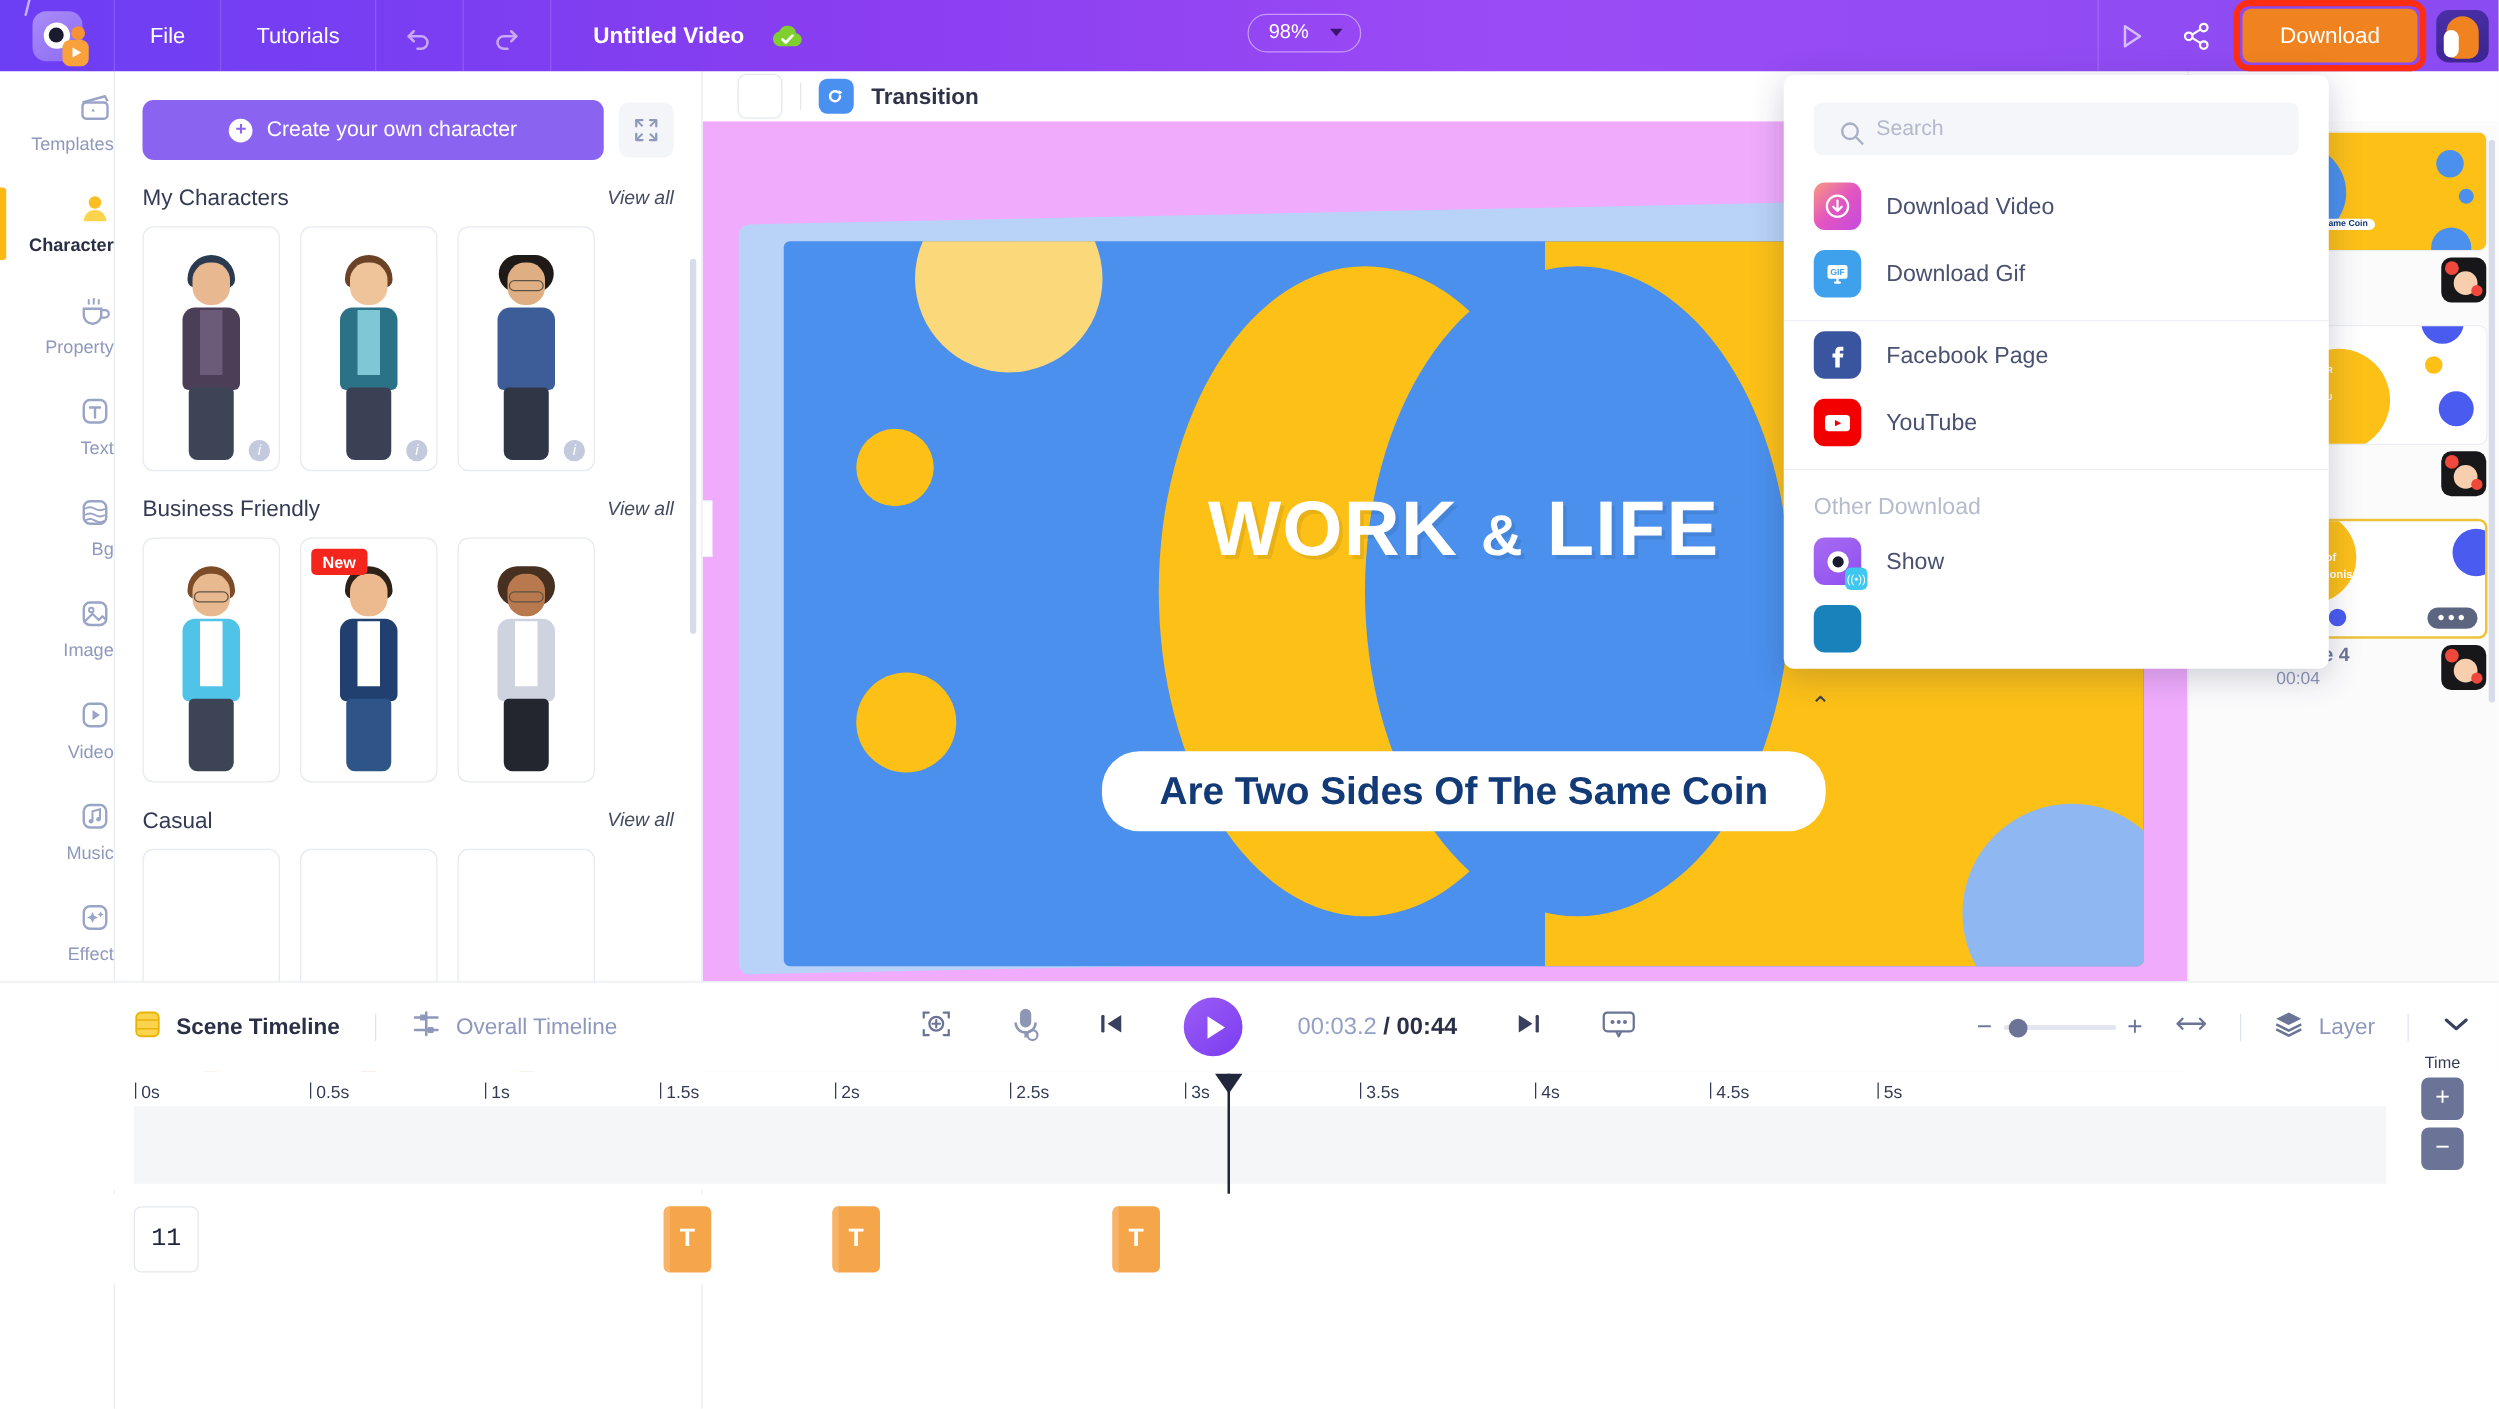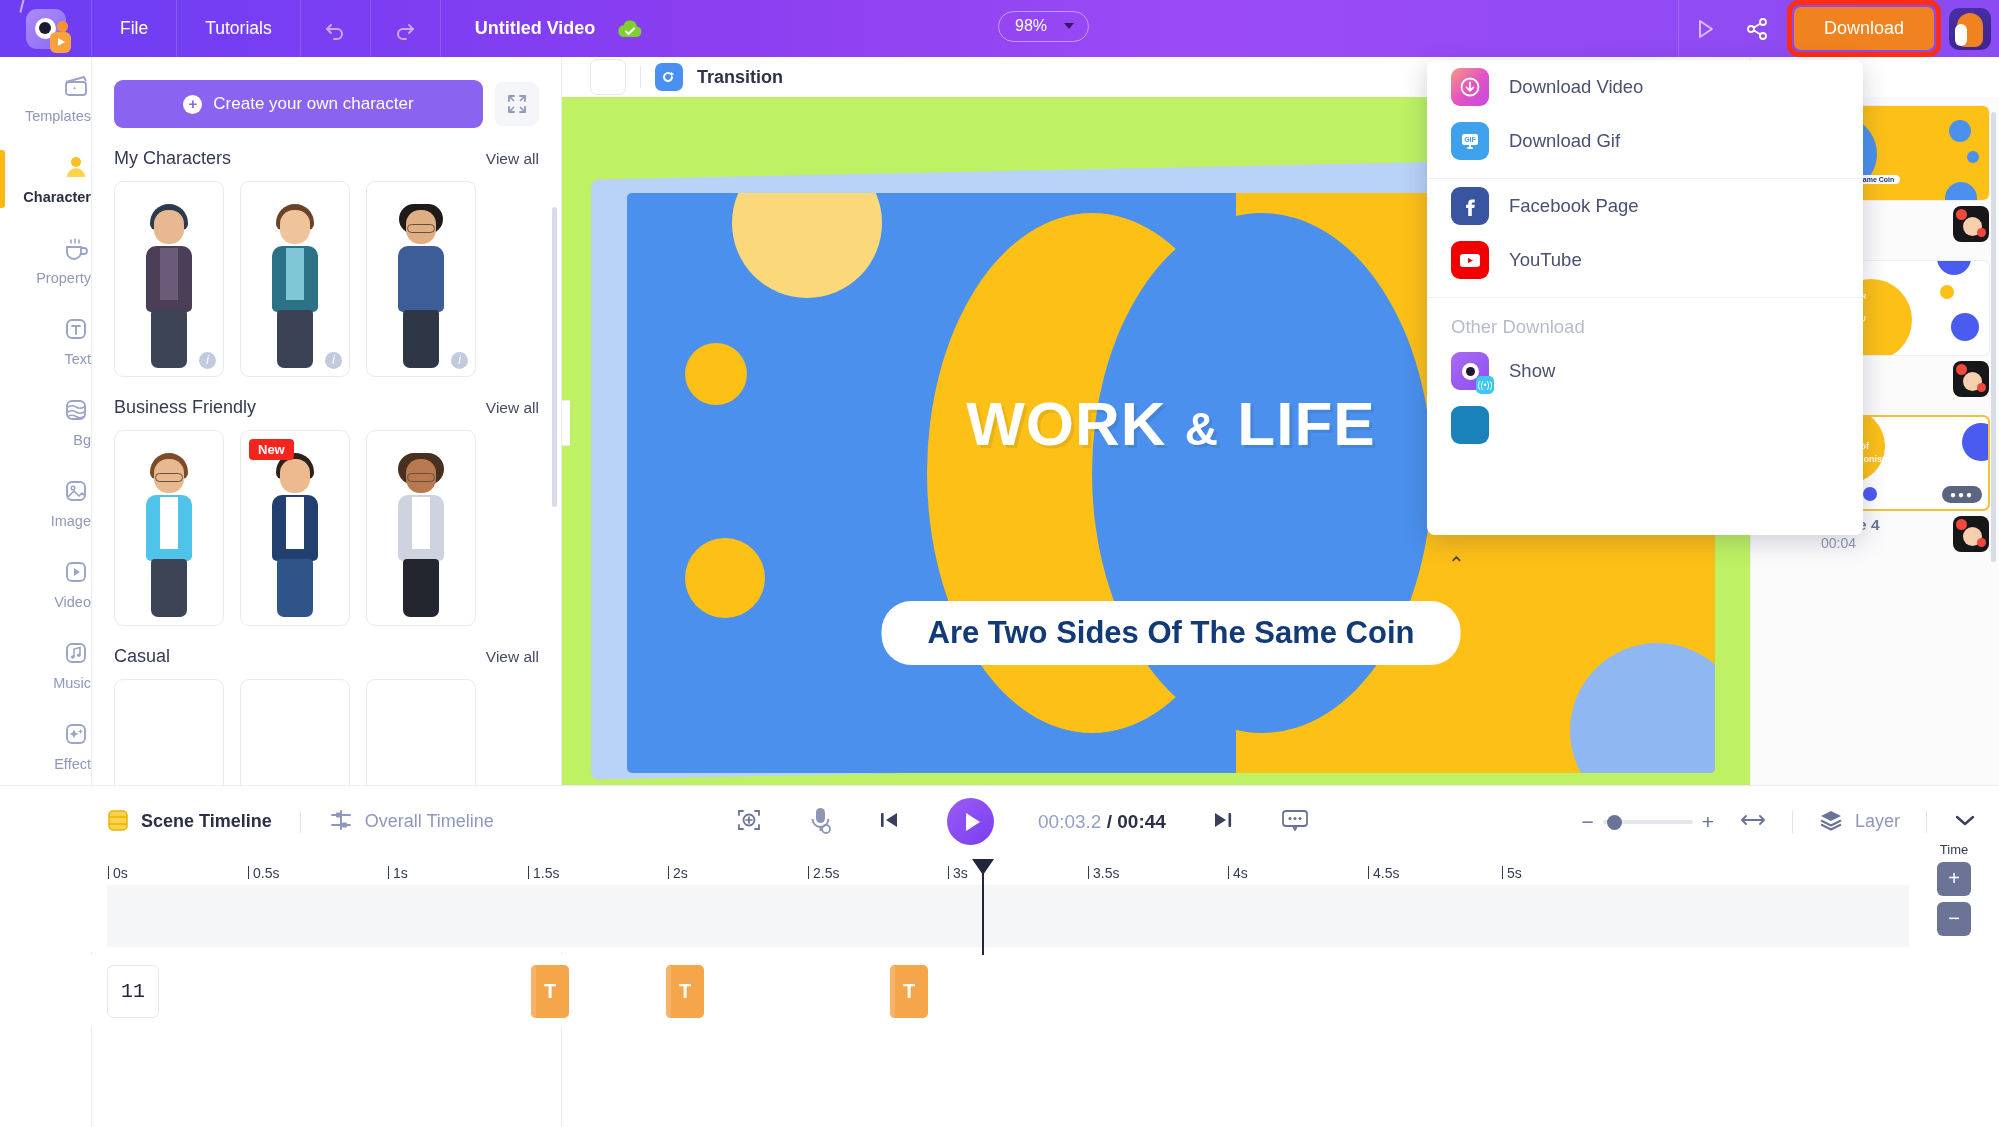--- a/index.html
+++ b/index.html
@@ -106,21 +106,21 @@
   .plus-circ { width:19px;height:19px;border-radius:50%;background:#fff;color:#8a63f0;font-size:15px;line-height:18px;text-align:center;font-weight:bold;}
   .expand-btn {
     width: 44px; height: 44px; background:#f4f5f9; border-radius:8px; border:none; cursor:pointer;
     display:flex;align-items:center;justify-content:center;
   }
   .sec-head {
     display:flex; align-items:center; justify-content:space-between;
     padding: 20px 22px 12px 22px;
   }
   .sec-title { font-size: 18px; color: #333a53; }
-  .view-all { font-size: 15.5px; color: #444b63; cursor: pointer; }
+  .view-all { font-size: 15.5px; color: #444b63; cursor: pointer; font-style: italic; }
   .char-row { display: flex; gap: 16px; padding: 0 22px; }
   .char-card {
     position: relative; width: 110px; height: 196px; border: 1px solid #e7eaf1;
     border-radius: 9px; background: #fff; overflow: hidden; cursor: pointer;
     display:flex; align-items:flex-end; justify-content:center;
   }
   .info-dot {
     position:absolute; right:7px; bottom:7px; width:17px;height:17px;border-radius:50%;
     background:#c4cadd;color:#fff;font-size:12px;line-height:17px;text-align:center;font-style:italic;
   }
@@ -147,21 +147,21 @@
     background:#fff; display:flex; align-items:center; padding-left:28px; gap:14px; z-index:8;
   }
   .tr-box { width:36px;height:36px;border:1px solid #e4e7ef;border-radius:7px;background:#fff;cursor:pointer;}
   .tr-sep { width:1px; height:22px; background:#e4e7ef; }
   .tr-ic {
     width:28px;height:28px;border-radius:7px;background:#4a90f0;
     display:flex;align-items:center;justify-content:center;
   }
   .tr-label { font-size:18px; font-weight:bold; color:#2f3348; }
   .canvas-stage {
-    position:absolute; left:562px; top:97px; width:1188px; height:760px; background:#bef264; z-index:5;
+    position:absolute; left:562px; top:97px; width:1188px; height:760px; background:#f0abfc; z-index:5;
     display:flex; align-items:center; justify-content:center;
   }
   .slide-wrap { position: relative; width: 1130px; height: 618px; }
   .slide-shadow {
     position:absolute; left:0; top:0; width:1115px; height:600px;
     background:#b9d2f7; border-radius:8px; transform: skewY(-1.2deg);
   }
   .slide {
     position:absolute; left:36px; top:25px; width:1088px; height:580px;
     border-radius:5px; overflow:hidden; background:#4a90ec;
@@ -697,20 +697,29 @@
             <i class="c1"></i>
             <i class="c2"></i>
             <i class="c3"></i>
           </span>
       </div>
     </div>
     <div class="scenes-scroll"></div>
   </div>
 
   <div class="dropdown">
+    <div class="dd-search-wrap">
+      <input class="dd-search" placeholder="Search" style="">
+      <span class="dd-search-ic">
+        <svg width="21" height="21" viewBox="0 0 21 21">
+            <circle cx="9" cy="9" r="6.2" fill="none" stroke="#a8aec4" stroke-width="1.9"></circle>
+            <path d="M13.6 13.6 L19 19" stroke="#a8aec4" stroke-width="1.9" stroke-linecap="round"></path>
+          </svg>
+      </span>
+    </div>
 
     <div class="dd-item">
       <span class="dd-ic ic-dlvideo">
         <svg width="24" height="24" viewBox="0 0 24 24">
             <circle cx="12" cy="12" r="8.5" fill="none" stroke="#fff" stroke-width="1.8"></circle>
             <path d="M12 7.5 v8 M8.6 12.4 L12 15.8 L15.4 12.4" fill="none" stroke="#fff" stroke-width="1.8" stroke-linecap="round" stroke-linejoin="round"></path>
           </svg>
       </span>
       <span class="dd-txt">Download Video</span>
     </div>

